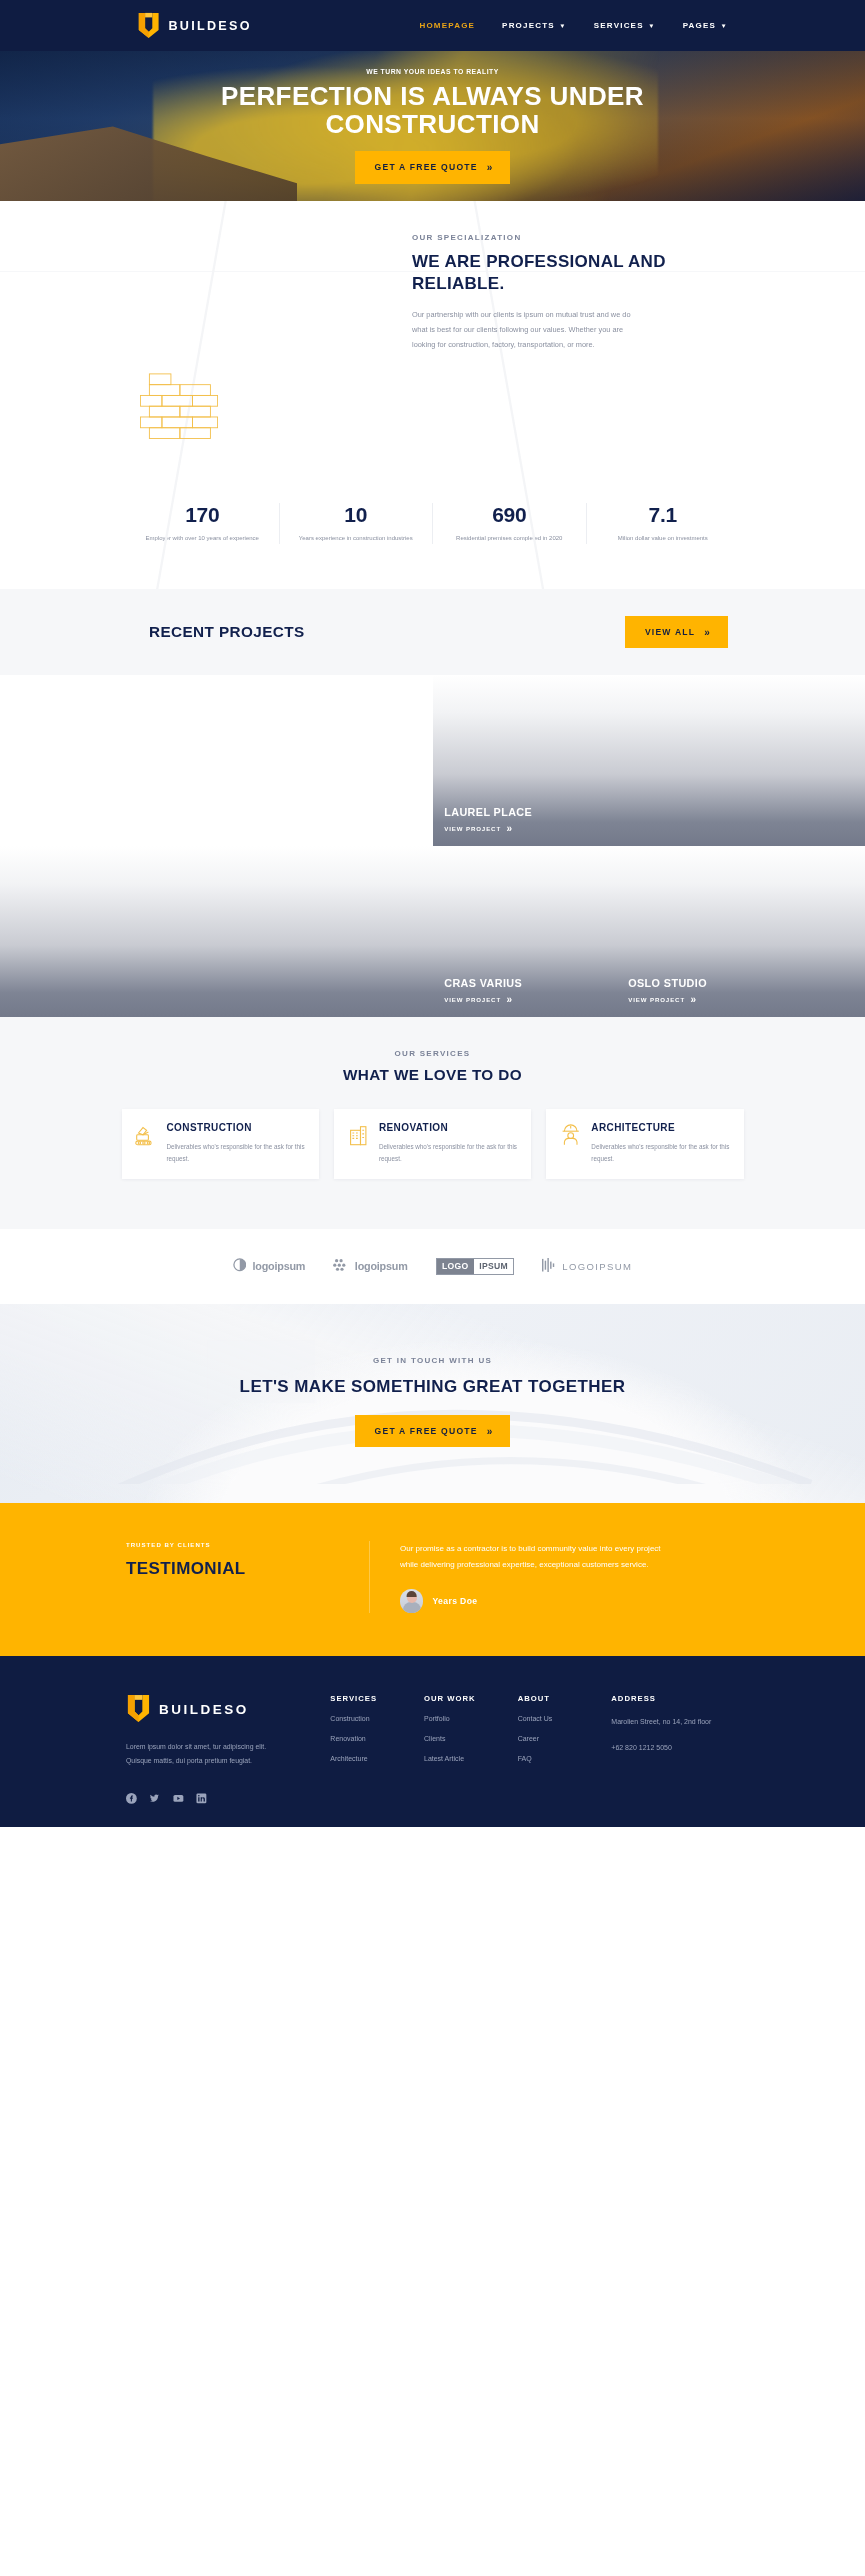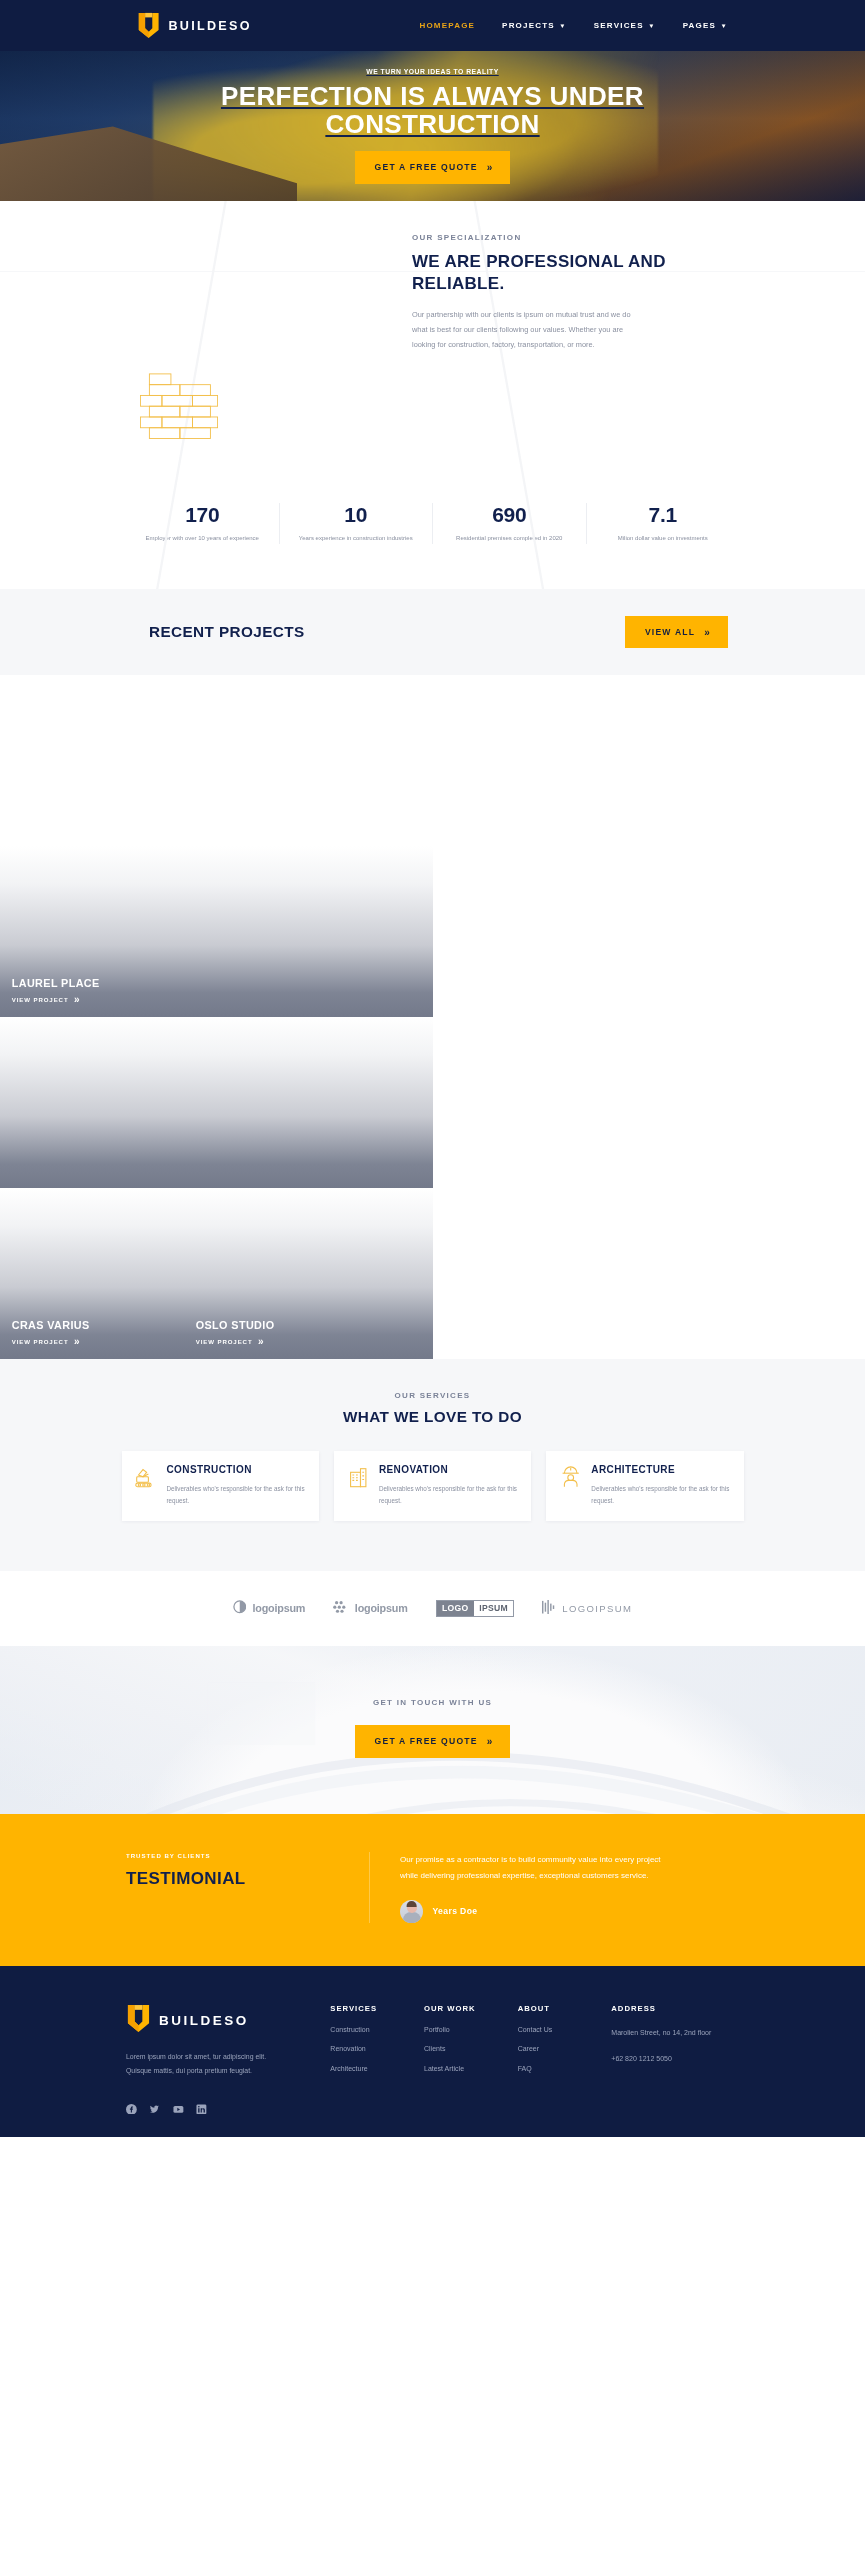--- a/index.html
+++ b/index.html
@@ -61,21 +61,21 @@
       linear-gradient(110deg, rgba(180,150,40,.0) 40%, rgba(190,158,45,.55) 55%, rgba(150,122,30,.3) 75%, rgba(0,0,0,0) 90%);
     filter: blur(0.9px);
   }
   .hero-ground {
     position: absolute; left: 0; bottom: 0; width: 297px; height: 81px;
     background: linear-gradient(150deg, rgba(120,92,62,.95), rgba(78,60,42,.9));
     clip-path: polygon(0 30%, 38% 8%, 70% 45%, 100% 78%, 100% 100%, 0 100%);
   }
   .hero-inner {
     position: relative; z-index: 2; height: 100%;
-    display: flex; flex-direction: column; align-items: center; justify-content: center; text-decoration: underline;
+    display: flex; flex-direction: column; align-items: center; justify-content: center;
   }
   .hero-eyebrow {
     color: #ffffff; font-size: 6.8px; font-weight: 700; letter-spacing: 0.5px;
     text-transform: uppercase; margin-bottom: 8px;
     font-family: "Liberation Sans Narrow","Liberation Sans",sans-serif;
   }
   .hero-title {
     color: #ffffff; text-align: center; line-height: 1.06;
     font-size: 26px; font-weight: 700; letter-spacing: 0.4px; text-transform: uppercase;
     font-family: "Liberation Sans Narrow","Liberation Sans",sans-serif;
@@ -117,21 +117,21 @@
   .projects-head {
     background: #f6f7f9; padding: 27px 0;
     display: flex; align-items: center; justify-content: space-between;
     padding-left: 149px; padding-right: 137px;
   }
   .projects-title {
     font-size: 15.3px; font-weight: 700; color: #11204d; text-transform: uppercase; letter-spacing: 0.4px;
     font-family: "Liberation Sans Narrow","Liberation Sans",sans-serif;
   }
   .projects-grid-wrap { background: #ffffff; }
-  .prow { display: flex; flex-direction: column; }
+  .prow { display: flex; }
   .pcard { position: relative; overflow: hidden; }
   .pcard .ph {
     position: absolute; inset: 0;
     background: linear-gradient(180deg, #ffffff 0%, #f2f3f5 22%, #c9cbd2 58%, #7e8494 86%, #73798a 100%);
   }
   .pcard-body { position: absolute; left: 11.7px; bottom: 12.6px; z-index: 2; }
   .pcard-name {
     color: #fff; font-size: 10.8px; font-weight: 700; text-transform: uppercase; letter-spacing: 0.4px;
     font-family: "Liberation Sans Narrow","Liberation Sans",sans-serif;
   }
@@ -490,20 +490,21 @@
   <div class="cta">
     <div class="cta-bg"></div>
     <svg class="cta-arcs" viewBox="0 0 960 200" preserveAspectRatio="none">
       <path d="M120 210 Q480 40 900 200" fill="none" stroke="#e2e6ee" stroke-width="10"></path>
       <path d="M150 215 Q480 70 880 205" fill="none" stroke="#eef1f6" stroke-width="14"></path>
       <path d="M300 220 Q560 130 820 215" fill="none" stroke="#e6eaf1" stroke-width="8"></path>
       <rect x="230" y="40" width="120" height="70" fill="#f1f3f7" opacity=".6"></rect>
     </svg>
     <div class="cta-inner">
       <div class="eyebrow">GET IN TOUCH WITH US</div>
+      <div class="cta-h2">LET'S MAKE SOMETHING GREAT TOGETHER</div>
       <div class="cta-btn-wrap">
         <button class="btn-yellow">
           <span>GET A FREE QUOTE</span>
           <span class="chev">»</span>
         </button>
       </div>
     </div>
   </div>
 
   <div class="testimonial">

